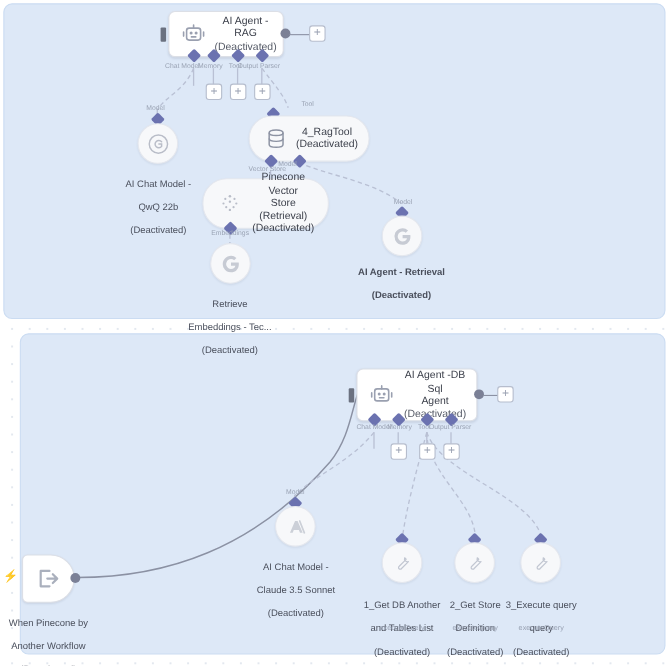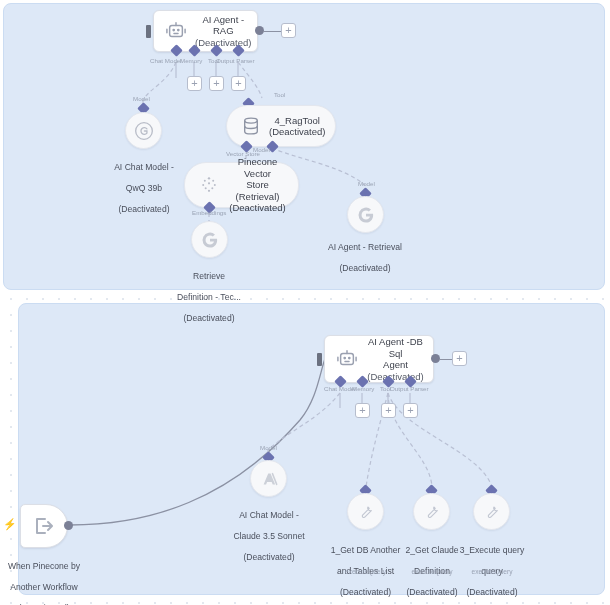--- a/index.html
+++ b/index.html
@@ -171,21 +171,21 @@
   <div class="diamond" style="left:139px;top:104px;"></div>
 
   <div class="circ-node node" style="left:125px;top:112px;width:37px;height:37px;">
     <svg width="20" height="20" viewBox="0 0 24 24">
       <circle cx="12" cy="12" r="10" fill="none" stroke="#b9bdc8" stroke-width="1.6"></circle>
       <path d="M15.5 9.5a4 4 0 1 0 0 5V12h-3" fill="none" stroke="#b9bdc8" stroke-width="1.6" stroke-linecap="round"></path>
     </svg>
   </div>
   <div class="caption" style="left:94px;top:152px;width:100px;">
     <span>AI Chat Model -</span><br>
-    <span>QwQ 39b</span><br>
+    <span>QwQ 22b</span><br>
     <span>(Deactivated)</span>
   </div>
 
   <div class="portlabel" style="left:274px;top:91px;">Tool</div>
   <div class="diamond" style="left:244px;top:99px;"></div>
 
   <div class="pill-node node" style="left:226px;top:105px;width:110px;height:42px;">
     <span class="nicon">
       <svg width="18" height="20" viewBox="0 0 20 22">
         <ellipse cx="10" cy="5" rx="7" ry="2.8" fill="none" stroke="currentColor" stroke-width="1.5"></ellipse>
@@ -232,35 +232,35 @@
   <div class="circ-node node" style="left:191px;top:221px;width:37px;height:37px;">
     <svg width="18" height="18" viewBox="0 0 24 24">
       <path d="M21.5 12.2c0-.7-.06-1.3-.18-1.9H12v3.7h5.3a4.6 4.6 0 0 1-2 3v2.5h3.2c1.9-1.7 3-4.3 3-7.3z" fill="#c7cbd4"></path>
       <path d="M12 22c2.7 0 5-.9 6.6-2.5l-3.2-2.5c-.9.6-2 1-3.4 1-2.6 0-4.8-1.7-5.6-4.1H3.1v2.6A10 10 0 0 0 12 22z" fill="#c7cbd4"></path>
       <path d="M6.4 13.9a6 6 0 0 1 0-3.8V7.5H3.1a10 10 0 0 0 0 9l3.3-2.6z" fill="#c7cbd4"></path>
       <path d="M12 5.9c1.5 0 2.8.5 3.8 1.5l2.8-2.8A10 10 0 0 0 3.1 7.5l3.3 2.6C7.2 7.6 9.4 5.9 12 5.9z" fill="#c7cbd4"></path>
     </svg>
   </div>
   <div class="caption" style="left:159px;top:261px;width:100px;">
     <span>Retrieve</span><br>
-    <span>Definition - Tec...</span><br>
+    <span>Embeddings - Tec...</span><br>
     <span>(Deactivated)</span>
   </div>
 
   <div class="portlabel" style="left:358px;top:180px;">Model</div>
   <div class="diamond" style="left:361px;top:189px;"></div>
   <div class="circ-node node" style="left:347px;top:196px;width:37px;height:37px;">
     <svg width="18" height="18" viewBox="0 0 24 24">
       <path d="M21.5 12.2c0-.7-.06-1.3-.18-1.9H12v3.7h5.3a4.6 4.6 0 0 1-2 3v2.5h3.2c1.9-1.7 3-4.3 3-7.3z" fill="#c7cbd4"></path>
       <path d="M12 22c2.7 0 5-.9 6.6-2.5l-3.2-2.5c-.9.6-2 1-3.4 1-2.6 0-4.8-1.7-5.6-4.1H3.1v2.6A10 10 0 0 0 12 22z" fill="#c7cbd4"></path>
       <path d="M6.4 13.9a6 6 0 0 1 0-3.8V7.5H3.1a10 10 0 0 0 0 9l3.3-2.6z" fill="#c7cbd4"></path>
       <path d="M12 5.9c1.5 0 2.8.5 3.8 1.5l2.8-2.8A10 10 0 0 0 3.1 7.5l3.3 2.6C7.2 7.6 9.4 5.9 12 5.9z" fill="#c7cbd4"></path>
     </svg>
   </div>
-  <div class="caption" style="left:315px;top:232px;width:100px;">
+  <div class="caption" style="left:315px;top:232px;width:100px;font-weight:bold;">
     <span>AI Agent - Retrieval</span><br>
     <span>(Deactivated)</span>
   </div>
 
   <div class="rect-node node" style="left:324px;top:335px;width:110px;height:48px;">
     <span class="nicon">
       <svg width="22" height="20" viewBox="0 0 24 22">
         <rect x="5" y="5" width="14" height="12" rx="2.5" fill="none" stroke="currentColor" stroke-width="1.6"></rect>
         <circle cx="9.5" cy="10" r="1.5" fill="currentColor"></circle>
         <circle cx="14.5" cy="10" r="1.5" fill="currentColor"></circle>
@@ -334,21 +334,21 @@
   </div>
   <div class="subcaption" style="left:318px;top:568px;width:95px;">executeQuery</div>
 
   <div class="diamond" style="left:427px;top:486px;"></div>
   <div class="circ-node node" style="left:413px;top:493px;width:37px;height:37px;">
     <svg width="18" height="18" viewBox="0 0 24 24">
       <path d="M14.5 5.5a3.6 3.6 0 0 0 4.6 4.6l-8.4 8.4a2 2 0 1 1-2.8-2.8l8.4-8.4a3.6 3.6 0 0 0-1.8-1.8z" fill="none" stroke="#c2c7d2" stroke-width="1.5" stroke-linejoin="round"></path>
     </svg>
   </div>
   <div class="caption" style="left:386px;top:535px;width:92px;">
-    <span>2_Get Claude</span><br>
+    <span>2_Get Store</span><br>
     <span>Definition</span><br>
     <span>(Deactivated)</span>
   </div>
   <div class="subcaption" style="left:386px;top:568px;width:92px;">executeQuery</div>
 
   <div class="diamond" style="left:487px;top:486px;"></div>
   <div class="circ-node node" style="left:473px;top:493px;width:37px;height:37px;">
     <svg width="18" height="18" viewBox="0 0 24 24">
       <path d="M14.5 5.5a3.6 3.6 0 0 0 4.6 4.6l-8.4 8.4a2 2 0 1 1-2.8-2.8l8.4-8.4a3.6 3.6 0 0 0-1.8-1.8z" fill="none" stroke="#c2c7d2" stroke-width="1.5" stroke-linejoin="round"></path>
     </svg>

